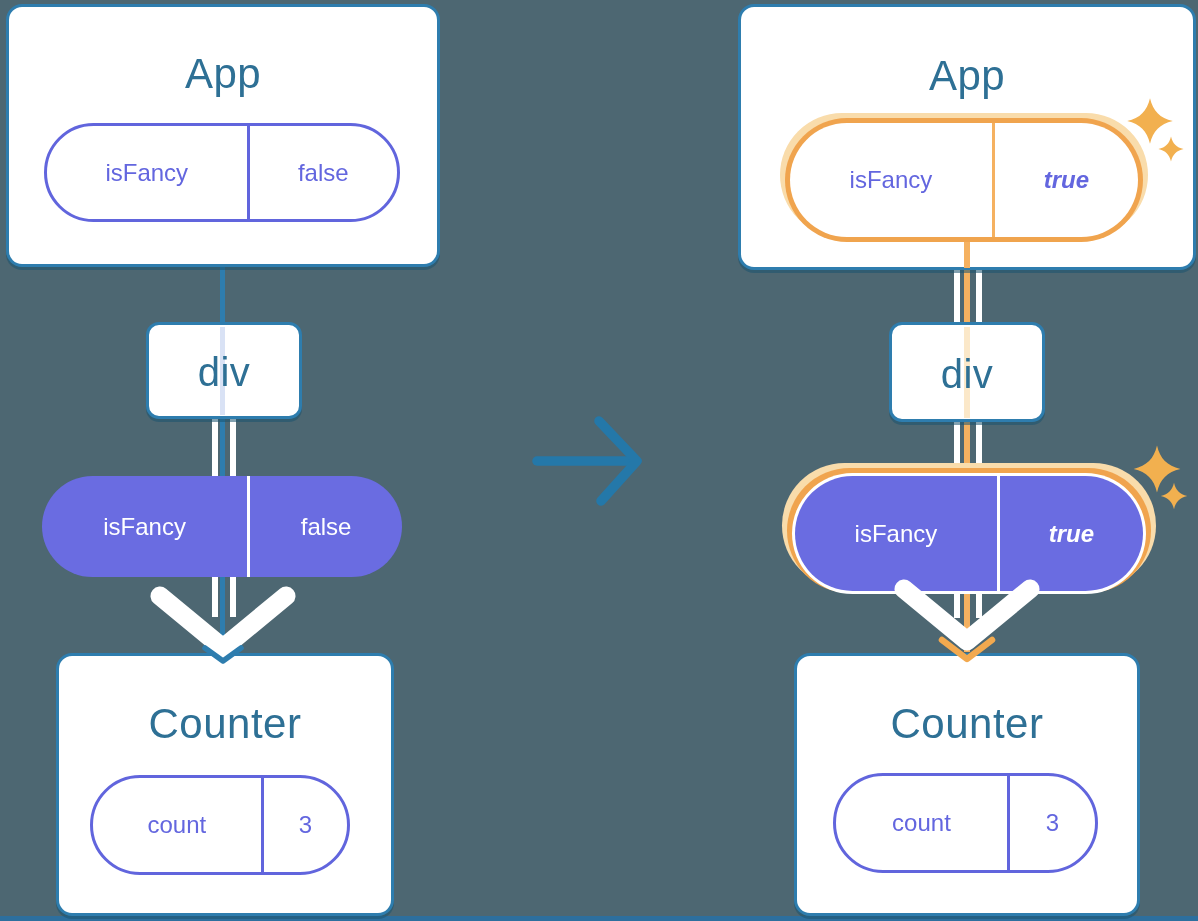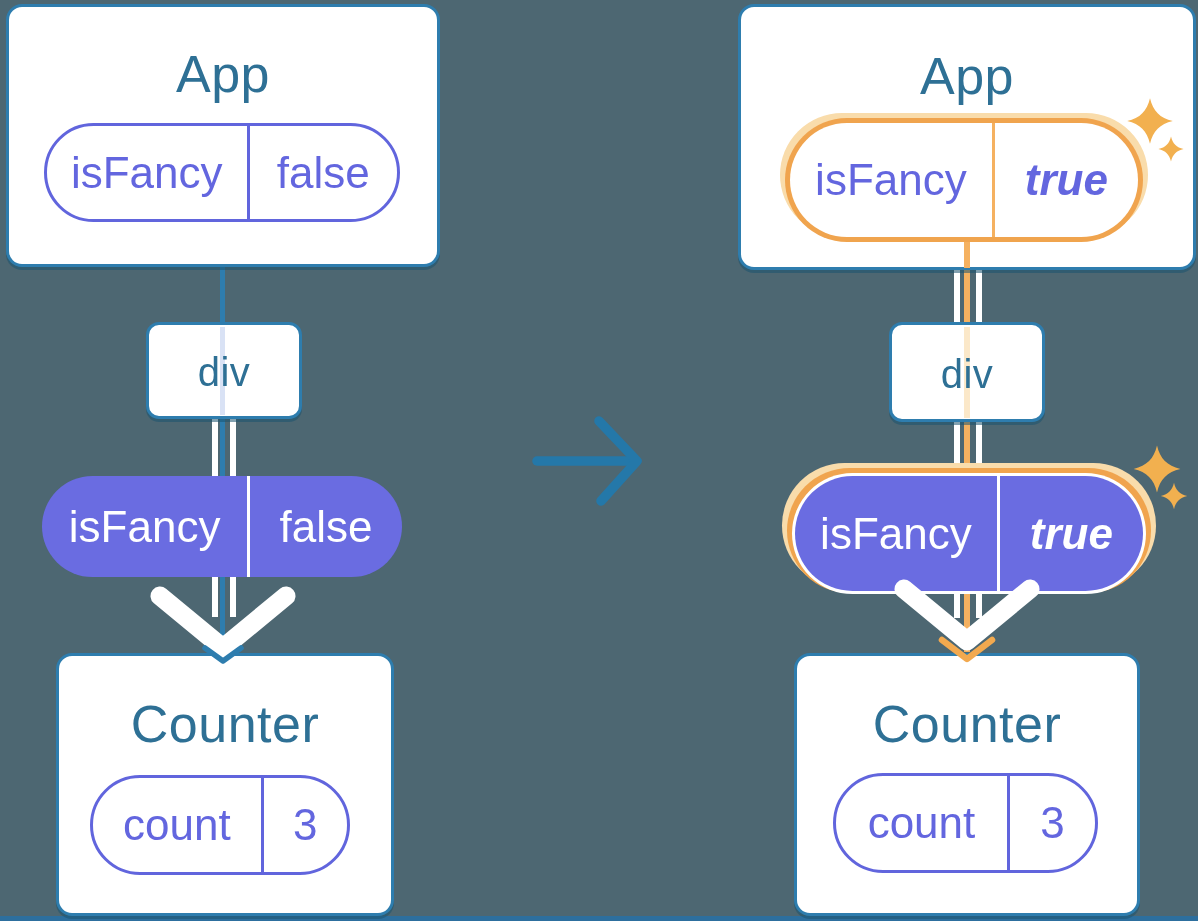--- a/index.html
+++ b/index.html
@@ -8,25 +8,25 @@
     background:#4d6772;font-family:"Liberation Sans",sans-serif;
     -webkit-font-smoothing:antialiased;
   }
   .abs{position:absolute;box-sizing:border-box;}
   
   .card{
     background:#ffffff;border:3px solid #2e7dae;border-radius:16px;
     box-shadow:0 3px 0 rgba(27,84,112,.55);
   }
   .card-title{
-    color:#2e7095;font-size:52px;font-weight:500;letter-spacing:.5px;
+    color:#2e7095;font-size:42px;font-weight:500;letter-spacing:.5px;
     text-align:center;line-height:52px;
   }
   
-  .pill{display:flex;border-radius:999px;overflow:hidden;font-size:44px;text-align:right;}
+  .pill{display:flex;border-radius:999px;overflow:hidden;font-size:24px;text-align:right;}
   .pill-outline{border:3px solid #6165dd;color:#6366df;background:#ffffff;}
   .pill-filled{background:#6a6ce1;color:#ffffff;}
   .cell{display:flex;align-items:center;justify-content:center;height:100%;}
   .cell-label{border-right:3px solid #6165dd;}
   .pill-filled .cell-label{border-right:3px solid #ffffff;}
   .w57{width:57%;}.w58{width:58%;}.w66{width:66%;}
   .grow{flex:1;}
   .bold{font-weight:700;font-style:italic;}
   
   .halo{background:#f9dcab;border-radius:999px;padding:5px;}

